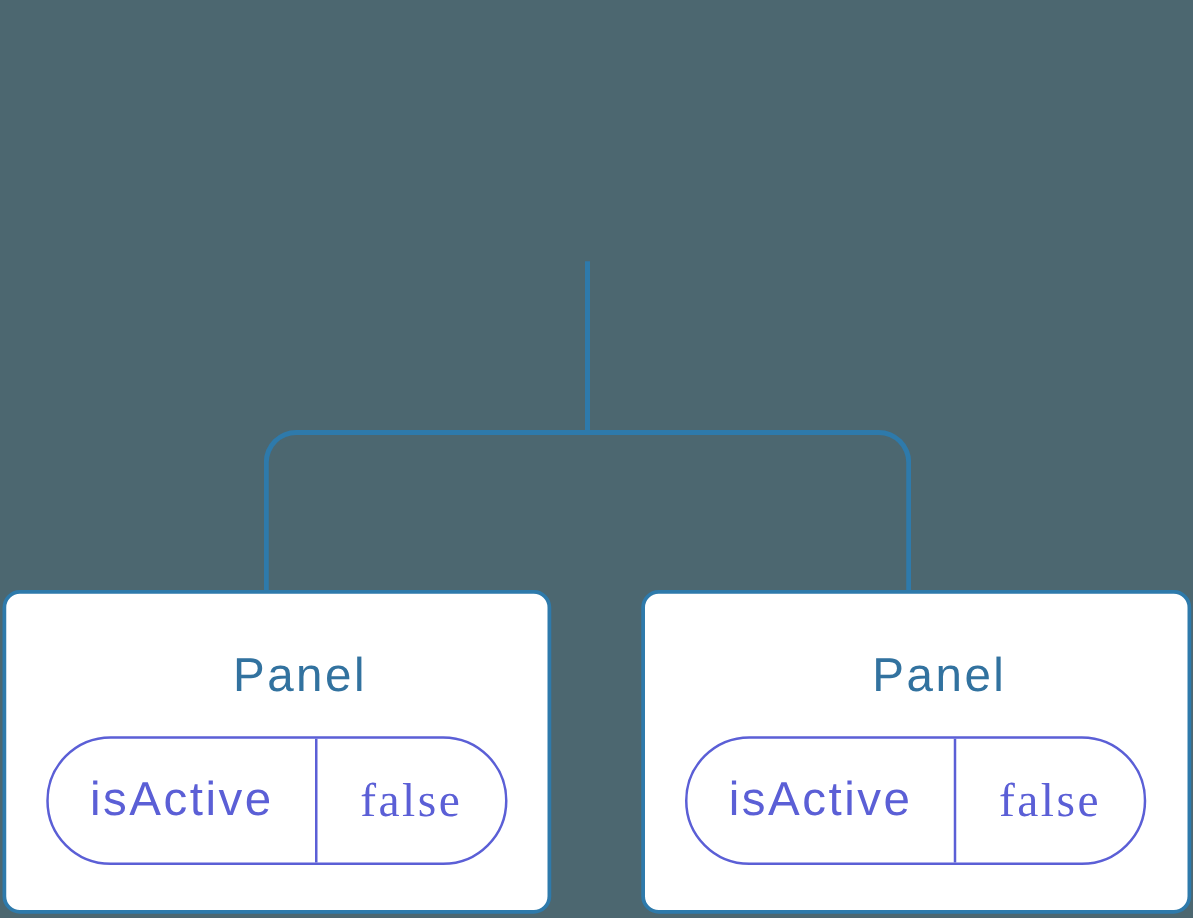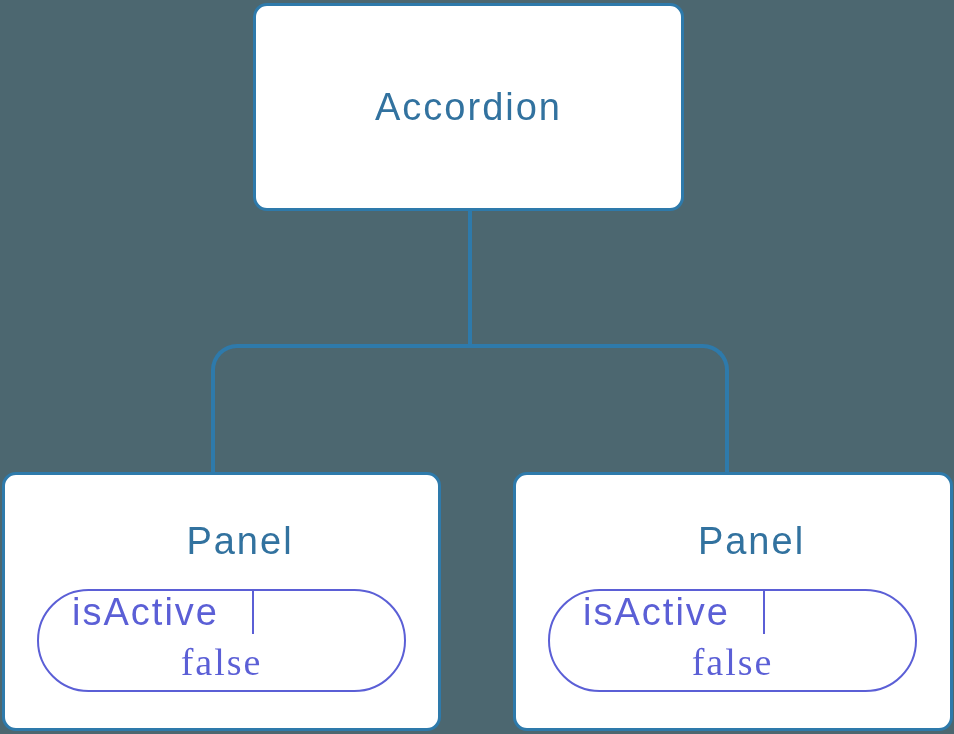--- a/index.html
+++ b/index.html
@@ -66,42 +66,38 @@
     position:absolute;
     left:32px;top:114px;
     width:369px;height:103px;
     border:2.5px solid var(--accent);
     border-radius:52px;
     display:flex;
     align-items:stretch;
     color:var(--accent);
     font-size:38px;
     letter-spacing:2px;
-    flex-direction:column;
   }
   .pill-cell{
     display:flex;align-items:center;justify-content:center;
   }
   .pill-key{
     width:215px;
     border-right:2.5px solid var(--accent);
   }
   .pill-val{flex:1;font-family:Liberation Serif, serif;}
 </style>
 </head>
 <body>
 
 <div class="stage">
 
   <div class="stem"></div>
   <div class="branch"></div>
 
-  <div class="node node-root">
-    <span class="node-label">Accordion</span>
-  </div>
 
   <div class="node node-panel left">
     <div class="panel-title node-label">Panel</div>
     <div class="pill">
       <div class="pill-cell pill-key">isActive</div>
       <div class="pill-cell pill-val">false</div>
     </div>
   </div>
 
   <div class="node node-panel right">

